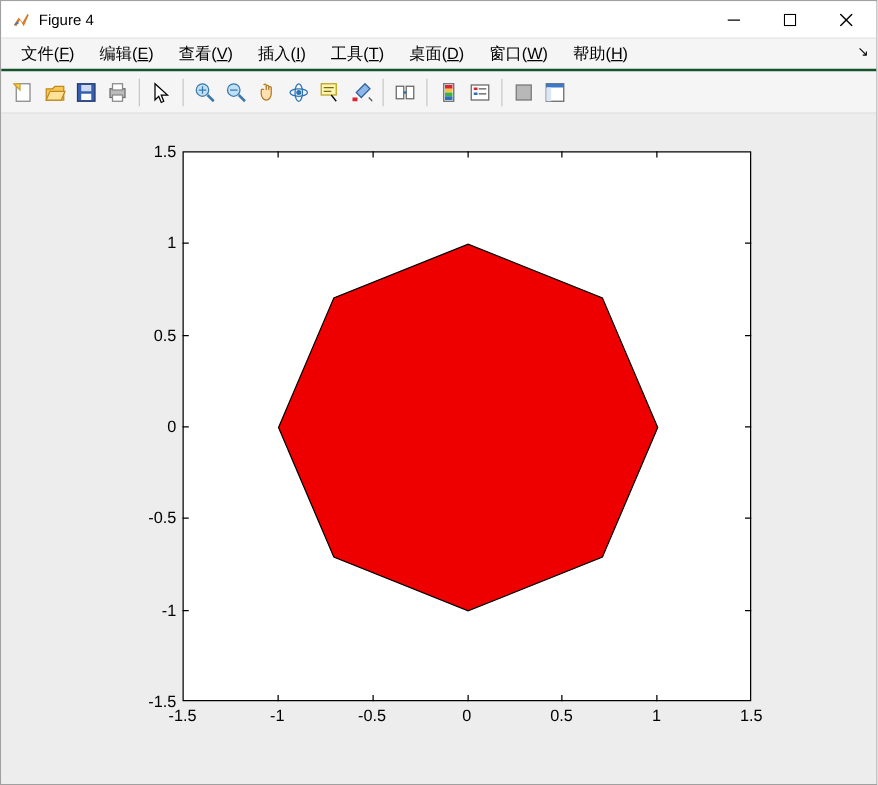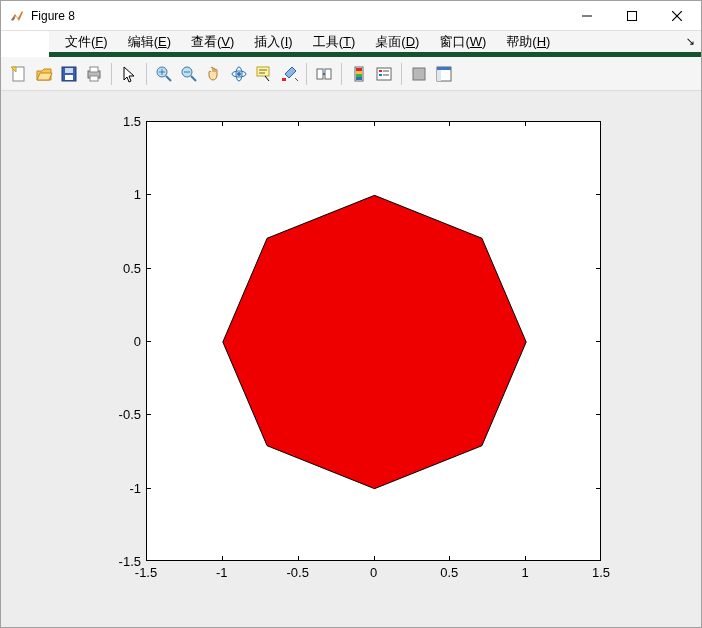--- a/index.html
+++ b/index.html
@@ -2,21 +2,21 @@
 <html><head>
 <meta charset="utf-8">
 <style>
   * { box-sizing: border-box; margin: 0; padding: 0; }
   body { font-family: "Segoe UI", Tahoma, sans-serif; font-size: 12px; background: #f0f0f0; width: 702px; height: 628px; overflow: hidden; }
   .window { width: 702px; height: 628px; background: #fff; border: 1px solid #a0a0a0; display: flex; flex-direction: column; }
   .titlebar { height: 30px; background: #fff; display: flex; align-items: center; padding: 0 2px 0 8px; border-bottom: 1px solid #e0e0e0; }
   .titlebar .icon { width: 16px; height: 16px; margin-right: 6px; }
   .titlebar .title { flex: 1; font-size: 12px; }
   .winbtn { width: 45px; height: 29px; display: flex; align-items: center; justify-content: center; color: #000; }
-  .menubar { height: 26px; display: flex; align-items: center; padding: 0 6px; font-size: 13px; background: #f5f5f5; border-bottom: 5px solid #14532d; position: relative; margin-left: 48px; }
+  .menubar { height: 26px; display: flex; align-items: center; padding: 0 6px; font-size: 13px; background: #f5f5f5; border-bottom: 2px solid #14532d; position: relative; }
   .menuitem { padding: 3px 10px; cursor: default; }
   .menuitem u { text-decoration: underline; }
   .dock-arrow { position: absolute; right: 6px; top: 4px; font-size: 11px; }
   .toolbar { height: 34px; display: flex; align-items: center; padding: 2px 6px; background: #f5f5f5; border-bottom: 1px solid #dcdcdc; gap: 1px; }
   .toolbtn { width: 24px; height: 24px; display: flex; align-items: center; justify-content: center; border: 1px solid transparent; border-radius: 2px; }
   .sep { width: 1px; height: 22px; background: #c8c8c8; margin: 0 4px; }
   .figarea { flex: 1; background: #ededed; position: relative; }
   .axes { position: absolute; left: 145px; top: 30px; width: 455px; height: 440px; background: #fff; border: 1px solid #000; }
   .ytick { position: absolute; left: 104px; width: 36px; text-align: right; font-size: 13px; transform: translateY(-50%); }
   .xtick { position: absolute; top: 474px; width: 40px; text-align: center; font-size: 13px; transform: translateX(-50%); }
@@ -31,21 +31,21 @@
 
 <div class="window">
 
   <div class="titlebar">
     <span class="icon">
       <svg width="16" height="16" viewBox="0 0 16 16">
           <polygon points="2,12 6,6 9,10 13,3 14,4 10,13 7,8 4,13" fill="#d97b29"></polygon>
           <polygon points="2,12 5,9 6,11" fill="#3b7ec0"></polygon>
         </svg>
     </span>
-    <span class="title">Figure 8</span>
+    <span class="title">Figure 4</span>
     <div class="winbtn">
         <svg width="10" height="10">
           <line x1="0" y1="5" x2="10" y2="5" stroke="#000" stroke-width="1"></line>
         </svg>
       </div>
     <div class="winbtn">
         <svg width="10" height="10">
           <rect x="0.5" y="0.5" width="9" height="9" fill="none" stroke="#000" stroke-width="1"></rect>
         </svg>
       </div>

